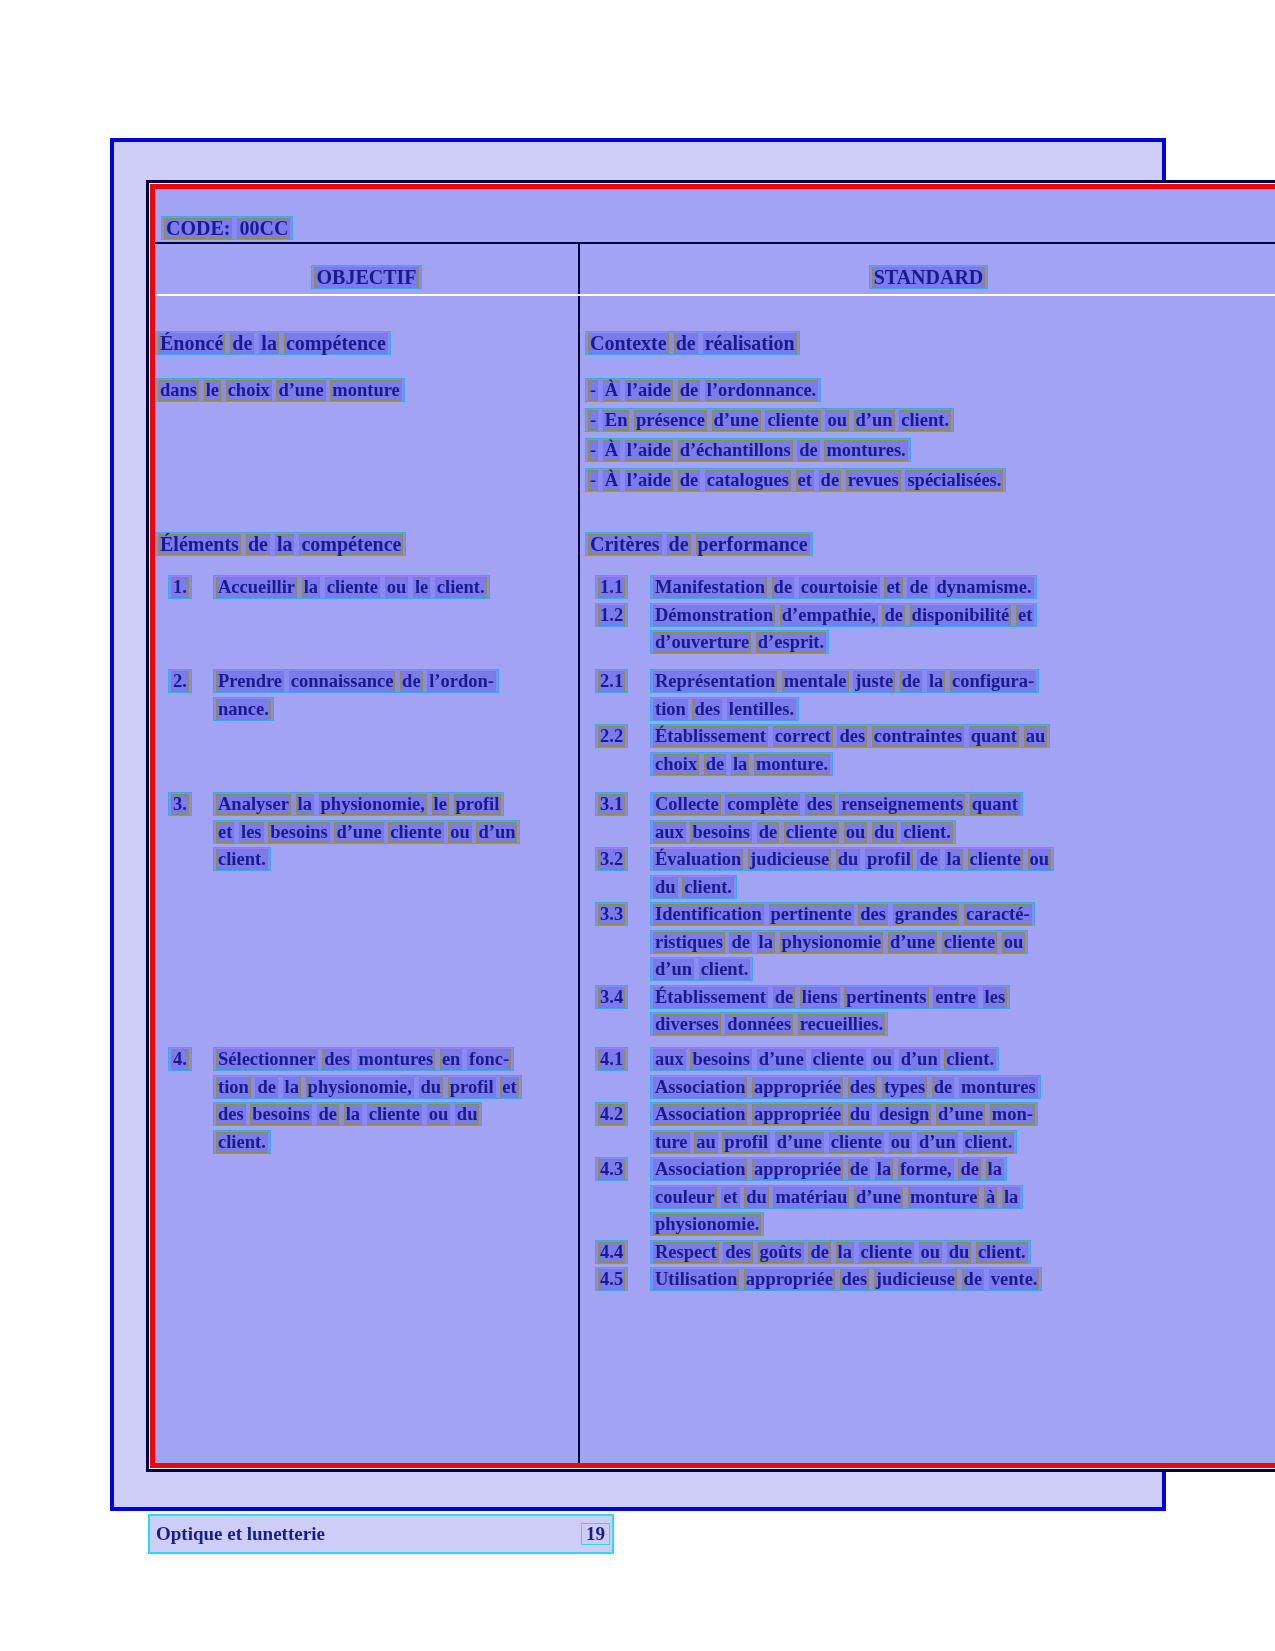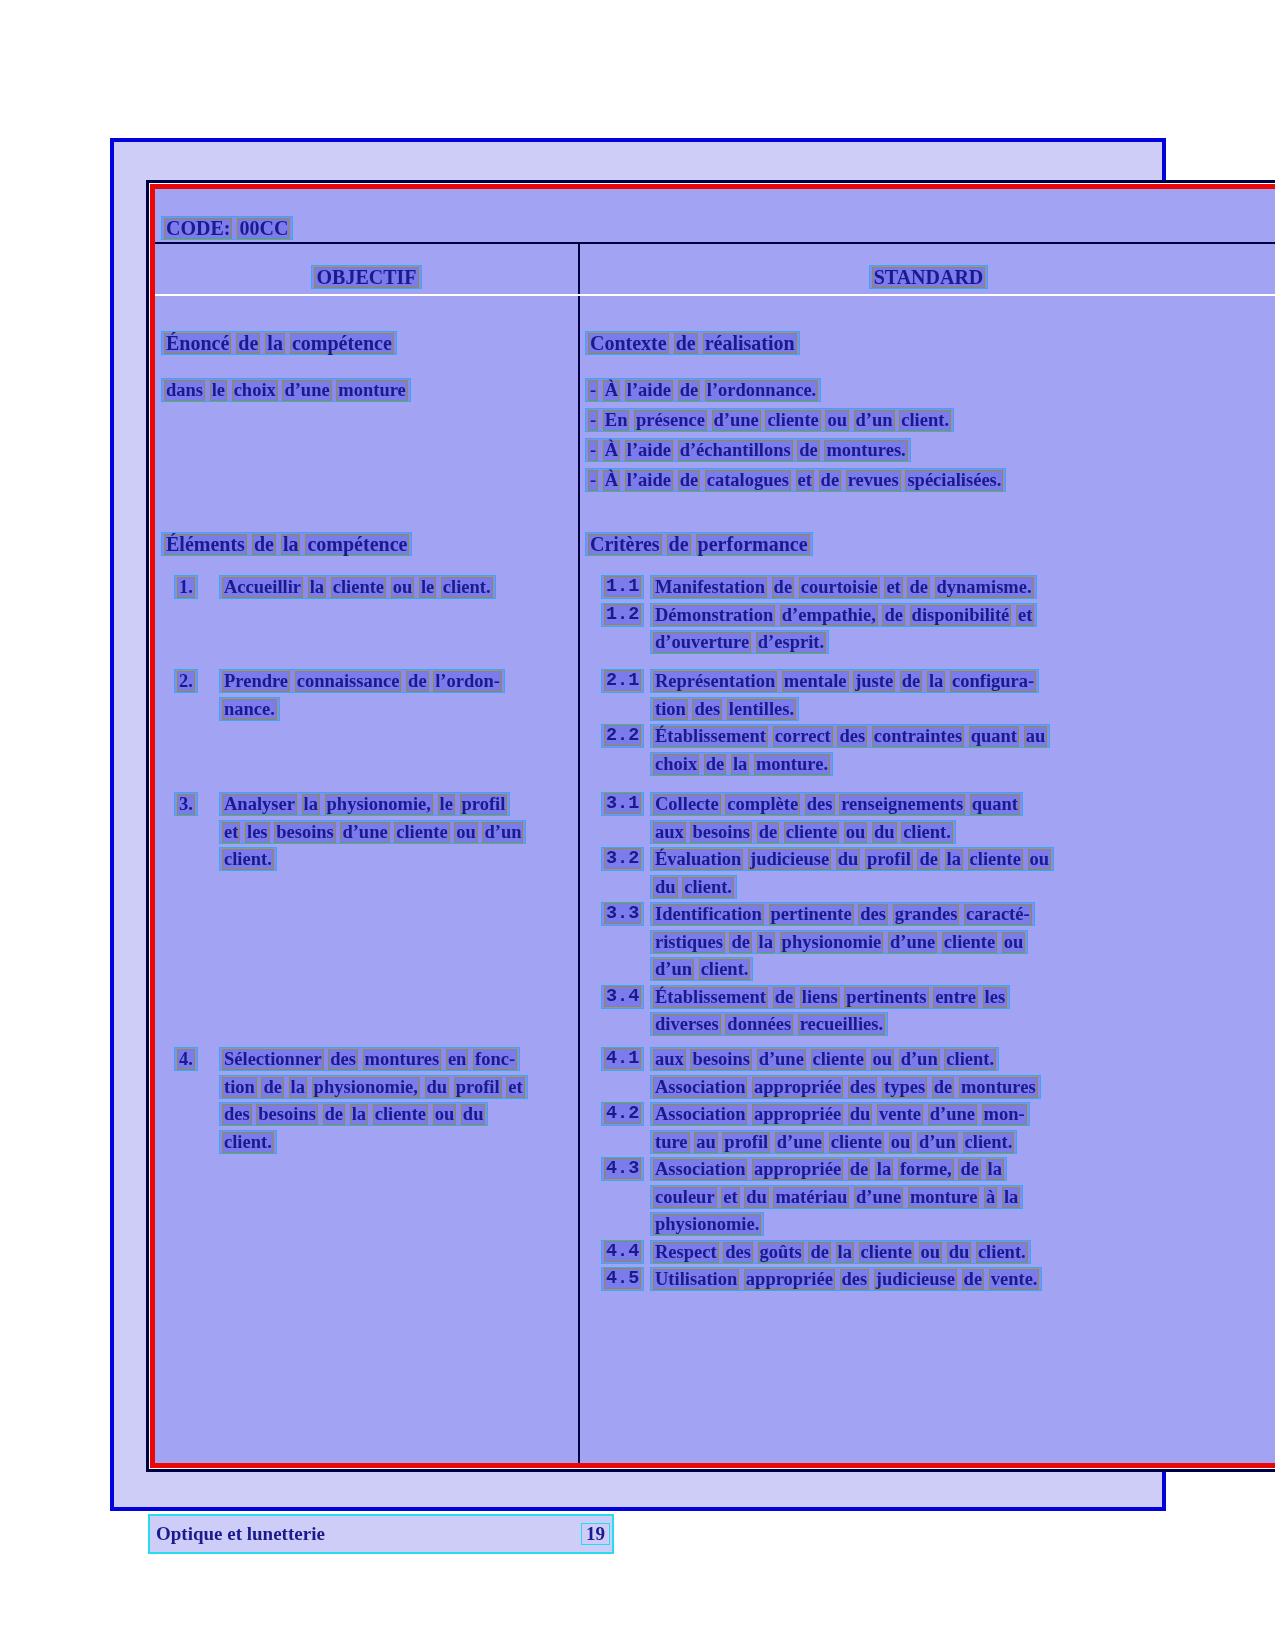--- a/index.html
+++ b/index.html
@@ -12,31 +12,31 @@
   .tbl-red{position:absolute;left:1px;top:1px;right:1px;bottom:1px;border:5px solid #ec0606;
            background:#a3a3f3;display:flex;flex-direction:column;box-sizing:border-box;}
   .row-code{height:55px;box-sizing:border-box;border-bottom:2px solid #000040;
             padding:26px 0 0 6px;font-size:20px;}
   .row-head{height:52px;box-sizing:border-box;border-bottom:2px solid #ffffff;display:flex;font-size:20px;}
   .hcell-l{width:423px;box-sizing:border-box;text-align:center;padding-top:20px;}
   .hcell-r{flex:1;box-sizing:border-box;border-left:2px solid #000040;text-align:center;padding-top:20px;}
   .row-body{position:relative;flex:1;font-size:18.5px;}
   .vdiv{position:absolute;left:423px;top:0;bottom:0;width:2px;background:#000040;}
   .band{position:absolute;left:0;right:0;display:flex;}
-  .bleft{width:425px;box-sizing:border-box;padding-left:6px;position:relative;}
+  .bleft{width:425px;box-sizing:border-box;position:relative;}
   .bright{flex:1;box-sizing:border-box;padding-left:5px;position:relative;}
   .line{height:27.5px;white-space:nowrap;}
   .intro .line{height:30px;}
   .titleline{font-size:20px;}
   .hl{display:inline-block;background:#8a8af2;border:1px solid #38a8f5;padding:0 2px;
       line-height:22px;vertical-align:top;margin-top:1px;white-space:nowrap;}
   .w{display:inline-block;background:#7b7bec;border:1px solid #8f8f3a;padding:0 1px;line-height:19px;}
   .item{position:relative;}
   .item .num{position:absolute;left:13px;top:0;}
-  .bright .item .num{left:16px;font-family:Liberation Mono, monospace;}
+  .bright .item .num{left:10px;}
   .item .itxt{margin-left:58px;}
   .bright .item .itxt{margin-left:65px;}
   .footer{position:absolute;left:148px;top:1514px;width:466px;height:40px;box-sizing:border-box;
           border:2px solid #28dcf0;background:#cdcdf8;display:flex;justify-content:space-between;
           align-items:center;padding:0 2px 0 6px;font-size:19px;}
   .pgnum{border:1px solid #28dcf0;padding:0 4px;line-height:20px;}
 </style>
 </head>
 <body>
 
@@ -203,21 +203,21 @@
                   <div class="item">
                     <span class="num hl"><span class="w">4.1</span></span>
                     <div class="itxt">
                       <div class="line"><span class="hl"><span class="w">aux</span> <span class="w">besoins</span> <span class="w">d’une</span> <span class="w">cliente</span> <span class="w">ou</span> <span class="w">d’un</span> <span class="w">client.</span></span></div>
                       <div class="line"><span class="hl"><span class="w">Association</span> <span class="w">appropriée</span> <span class="w">des</span> <span class="w">types</span> <span class="w">de</span> <span class="w">montures</span></span></div>
                     </div>
                   </div>
                   <div class="item">
                     <span class="num hl"><span class="w">4.2</span></span>
                     <div class="itxt">
-                      <div class="line"><span class="hl"><span class="w">Association</span> <span class="w">appropriée</span> <span class="w">du</span> <span class="w">vente</span> <span class="w">d’une</span> <span class="w">mon-</span></span></div>
+                      <div class="line"><span class="hl"><span class="w">Association</span> <span class="w">appropriée</span> <span class="w">du</span> <span class="w">design</span> <span class="w">d’une</span> <span class="w">mon-</span></span></div>
                       <div class="line"><span class="hl"><span class="w">ture</span> <span class="w">au</span> <span class="w">profil</span> <span class="w">d’une</span> <span class="w">cliente</span> <span class="w">ou</span> <span class="w">d’un</span> <span class="w">client.</span></span></div>
                     </div>
                   </div>
                   <div class="item">
                     <span class="num hl"><span class="w">4.3</span></span>
                     <div class="itxt">
                       <div class="line"><span class="hl"><span class="w">Association</span> <span class="w">appropriée</span> <span class="w">de</span> <span class="w">la</span> <span class="w">forme,</span> <span class="w">de</span> <span class="w">la</span></span></div>
                       <div class="line"><span class="hl"><span class="w">couleur</span> <span class="w">et</span> <span class="w">du</span> <span class="w">matériau</span> <span class="w">d’une</span> <span class="w">monture</span> <span class="w">à</span> <span class="w">la</span></span></div>
                       <div class="line"><span class="hl"><span class="w">physionomie.</span></span></div>
                     </div>

